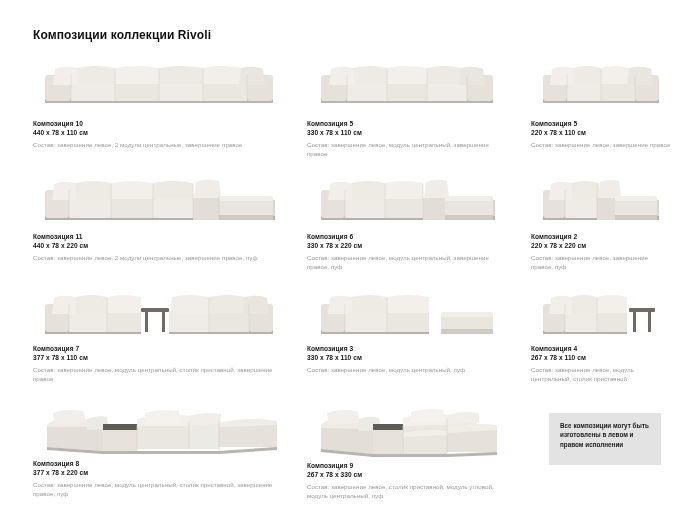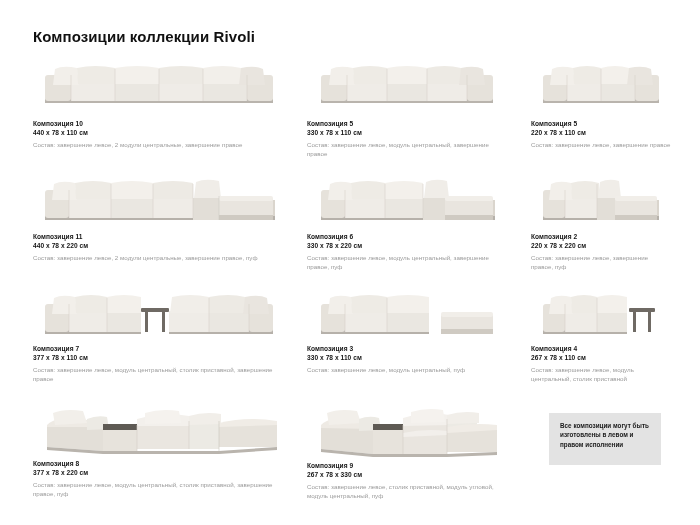--- a/index.html
+++ b/index.html
@@ -7,21 +7,21 @@
     width: 700px; height: 525px;
     background: #ffffff;
     font-family: "Liberation Sans", sans-serif;
     overflow: hidden;
   }
   .page { position: relative; width: 700px; height: 525px; background:#fff; }
 
   .page-title {
     position: absolute;
     left: 33px; top: 28px;
-    font-size: 15px;
+    font-size: 12px;
     font-weight: bold;
     color: #111111;
     letter-spacing: 0.1px;
   }
 
   .cell { position: absolute; }
 
   .thumb {
     position: relative;
     width: 100%;

